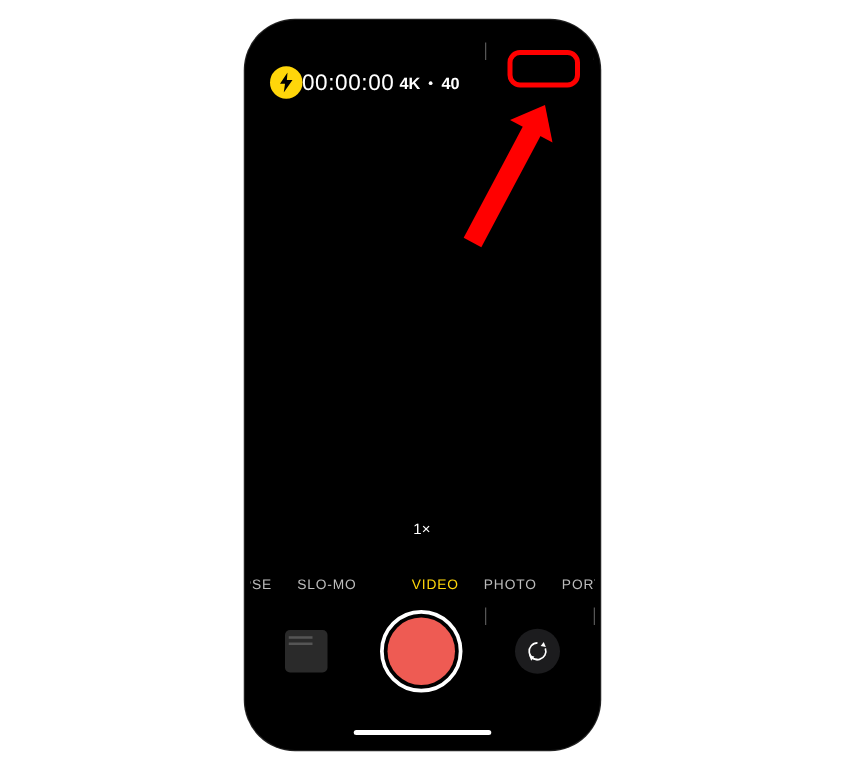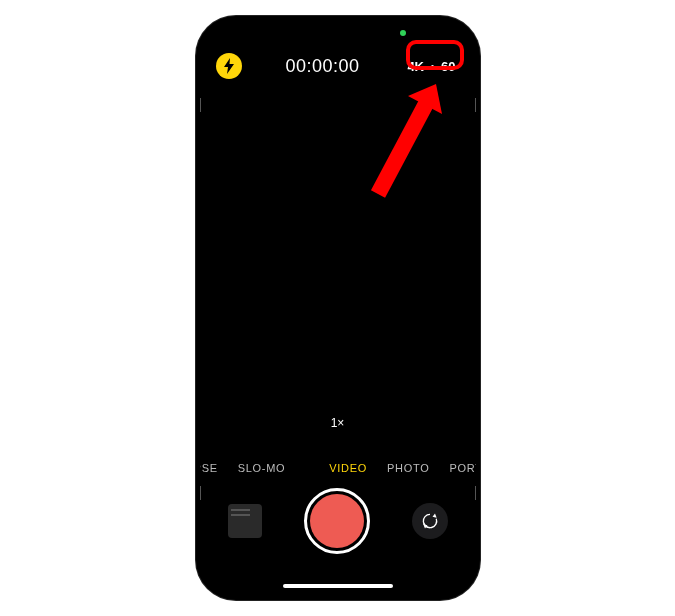--- a/index.html
+++ b/index.html
@@ -22,21 +22,21 @@
       position: relative;
       box-shadow: 0 0 0 1px #222;
       overflow: hidden;
     }
     .screen {
       position: absolute;
       inset: 4px;
       background: #000;
       border-radius: 36px;
       display: flex;
-      flex-direction: column;
+      flex-direction: row;
       overflow: hidden;
     }
     .status-dot {
       position: absolute;
       top: 10px;
       right: 70px;
       width: 6px;
       height: 6px;
       background: #30d158;
       border-radius: 50%;
@@ -209,21 +209,21 @@
     <div class="top-bar">
       <div class="flash">
         <svg width="12" height="16" viewBox="0 0 12 16">
           <path d="M7 0 L1 9 L5 9 L4 16 L11 6 L6.5 6 Z" fill="#000"></path>
         </svg>
       </div>
       <div class="timer">00:00:00</div>
       <div class="format-group">
         <span>4K</span>
         <span class="dot-sep"></span>
-        <span>60</span>
+        <span>40</span>
       </div>
     </div>
 
     <div class="viewfinder">
       <div class="frame-tick tick-tl"></div>
       <div class="frame-tick tick-tr"></div>
       <div class="frame-tick tick-bl"></div>
       <div class="frame-tick tick-br"></div>
     </div>
 

